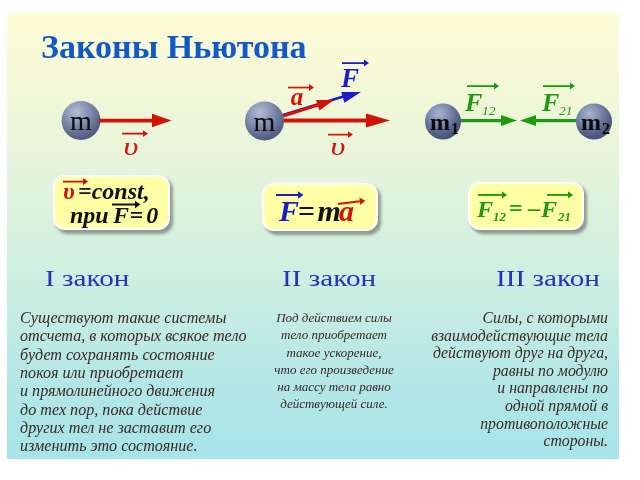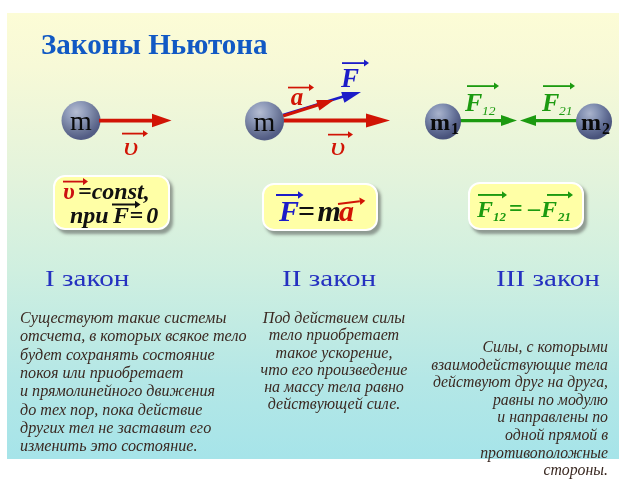--- a/index.html
+++ b/index.html
@@ -1,20 +1,20 @@
 <!DOCTYPE html>
 <html><head>
 <meta charset="utf-8">
 <style>
   html,body{margin:0;padding:0;}
   body{width:640px;height:480px;background:#ffffff;overflow:hidden;position:relative;
        font-family:"Liberation Serif", serif;}
   #bg{position:absolute;left:7px;top:13px;width:612px;height:446px;
       background:linear-gradient(to bottom,#fcfcd6 0%,#f7f9d7 12%,#e2f3dc 38%,#cfefe0 58%,#b4e7e6 82%,#a6e4e9 100%);}
-  #title{position:absolute;left:41px;top:28px;font-size:29px;font-weight:bold;color:#1159c4;}
+  #title{position:absolute;left:41px;top:28px;font-size:34px;font-weight:bold;color:#1159c4;}
   .box{position:absolute;background:#ffffa6;border:2px solid #ffffff;border-radius:12px;
        box-shadow:3px 3.5px 3px rgba(70,70,70,0.5);}
   #box1{left:53px;top:175px;width:113px;height:51px;}
   #box2{left:262px;top:183px;width:112px;height:43.5px;}
   #box3{left:468px;top:182px;width:112px;height:44px;}
   .law{position:absolute;font-size:23px;color:#2531c0;transform:scaleX(1.27);transform-origin:0 50%;}
   .par{position:absolute;font-style:italic;color:#3a2821;white-space:pre;}
   svg{position:absolute;left:0;top:0;z-index:5;}
 </style>
 </head>
@@ -32,28 +32,28 @@
 
 <div class="par" style="left:20px;top:309px;font-size:16.15px;line-height:18.35px;text-align:left;">Существуют такие системы
 отсчета, в которых всякое тело
 будет сохранять состояние
 покоя или приобретает
 и прямолинейного движения
 до тех пор, пока действие
 других тел не заставит его
 изменить это состояние.</div>
 
-<div class="par" style="left:234px;top:309px;width:200px;font-size:16px;line-height:17.3px;text-align:center;">Под действием силы
+<div class="par" style="left:234px;top:309px;width:200px;font-size:13px;line-height:17.3px;text-align:center;">Под действием силы
 тело приобретает
 такое ускорение,
 что его произведение
 на массу тела равно
 действующей силе.</div>
 
-<div class="par" style="left:408px;top:309px;width:200px;font-size:15.8px;line-height:17.6px;text-align:right;margin-top:29px;">Силы, с которыми
+<div class="par" style="left:408px;top:309px;width:200px;font-size:15.8px;line-height:17.6px;text-align:right;">Силы, с которыми
 взаимодействующие тела
 действуют друг на друга,
 равны по модулю
 и направлены по
 одной прямой в
 противоположные
 стороны.</div>
 
 <svg width="640" height="480" viewBox="0 0 640 480">
   <defs>

